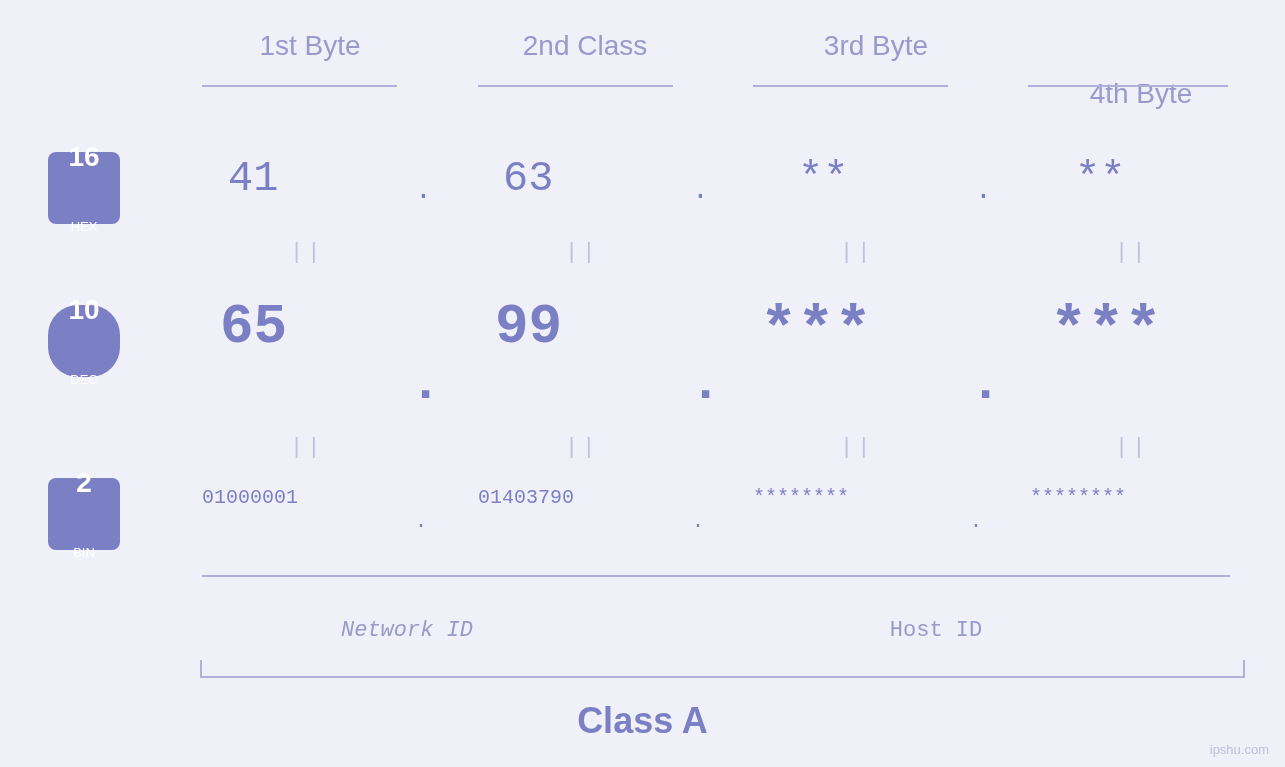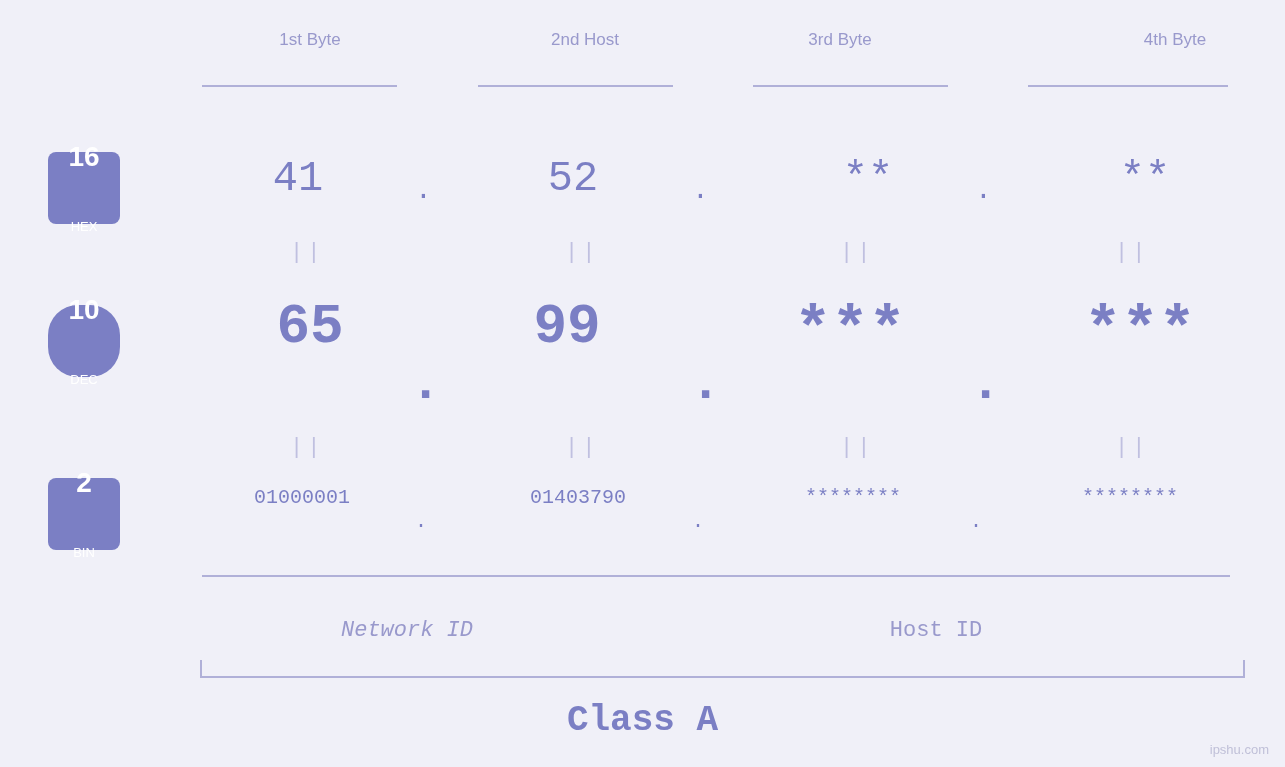--- a/index.html
+++ b/index.html
@@ -31,36 +31,35 @@
 
     .badge-hex { top: 152px; }
     .badge-dec { top: 305px; border-radius: 30px; }
     .badge-bin { top: 478px; }
 
     .byte-header {
       position: absolute;
       top: 30px;
       color: #9999cc;
       font-family: Arial, sans-serif;
-      font-size: 17px;
+      font-size: 28px;
       text-align: center;
       width: 200px;
     }
 
     
     .bracket {
       position: absolute;
       border: 2px solid #b0b0d8;
       border-bottom: none;
       top: 85px;
     }
 
     .cell {
       position: absolute;
-      text-align: center;
       color: #7b7fc4;
     }
 
     
     .hex-val { font-size: 42px; top: 155px; width: 140px; }
     .hex-dot { font-size: 28px; top: 175px; }
 
     
     .dec-val { font-size: 56px; font-weight: bold; top: 295px; width: 180px; }
     .dec-dot { font-size: 52px; font-weight: bold; top: 355px; }
@@ -108,21 +107,21 @@
 
     .class-label {
       position: absolute;
       top: 700px;
       left: 0;
       width: 1285px;
       text-align: center;
       color: #7b7fc4;
       font-size: 36px;
       font-weight: bold;
-      font-family: Liberation Mono, monospace;
+      font-family: Liberation Sans, sans-serif;
     }
 
     .watermark {
       position: absolute;
       bottom: 10px;
       right: 16px;
       color: #c0c0d8;
       font-size: 13px;
       font-family: Arial, sans-serif;
       margin-left: 6px;
@@ -138,45 +137,45 @@
 <div class="badge badge-dec">
   <span class="num">10</span>
   <span class="lbl">DEC</span>
 </div>
 <div class="badge badge-bin">
   <span class="num">2</span>
   <span class="lbl">BIN</span>
 </div>
 
 <div class="byte-header" style="left:210px;">1st Byte</div>
-<div class="byte-header" style="left:485px;">2nd Host</div>
-<div class="byte-header" style="left:740px;">3rd Byte</div>
-<div class="byte-header" style="left:1075px;">4th Byte</div>
+<div class="byte-header" style="left:485px;">2nd Class</div>
+<div class="byte-header" style="left:776px;">3rd Byte</div>
+<div class="byte-header" style="left:1041px;margin-top:48px;">4th Byte</div>
 
 <div class="bracket" style="left:202px; width:195px;"></div>
 <div class="bracket" style="left:478px; width:195px;"></div>
 <div class="bracket" style="left:753px; width:195px;"></div>
 <div class="bracket" style="left:1028px; width:200px;"></div>
 
 <div class="cell hex-val" style="left:228px;">41</div>
 <div class="cell hex-dot" style="left:415px;">.</div>
-<div class="cell hex-val" style="left:503px;">52</div>
+<div class="cell hex-val" style="left:503px;">63</div>
 <div class="cell hex-dot" style="left:692px;">.</div>
 <div class="cell hex-val" style="left:798px;">**</div>
 <div class="cell hex-dot" style="left:975px;">.</div>
 <div class="cell hex-val" style="left:1075px;">**</div>
 
 <div class="dbar" style="left:290px; top:240px;">||</div>
 <div class="dbar" style="left:565px; top:240px;">||</div>
 <div class="dbar" style="left:840px; top:240px;">||</div>
 <div class="dbar" style="left:1115px; top:240px;">||</div>
 
 <div class="cell dec-val" style="left:220px;">65</div>
 <div class="cell dec-dot" style="left:410px;">.</div>
-<div class="cell dec-val" style="left:477px;">99</div>
+<div class="cell dec-val" style="left:495px;">99</div>
 <div class="cell dec-dot" style="left:690px;">.</div>
 <div class="cell dec-val" style="left:760px; font-size:62px;">***</div>
 <div class="cell dec-dot" style="left:970px;">.</div>
 <div class="cell dec-val" style="left:1050px; font-size:62px;">***</div>
 
 <div class="dbar" style="left:290px; top:435px;">||</div>
 <div class="dbar" style="left:565px; top:435px;">||</div>
 <div class="dbar" style="left:840px; top:435px;">||</div>
 <div class="dbar" style="left:1115px; top:435px;">||</div>
 

